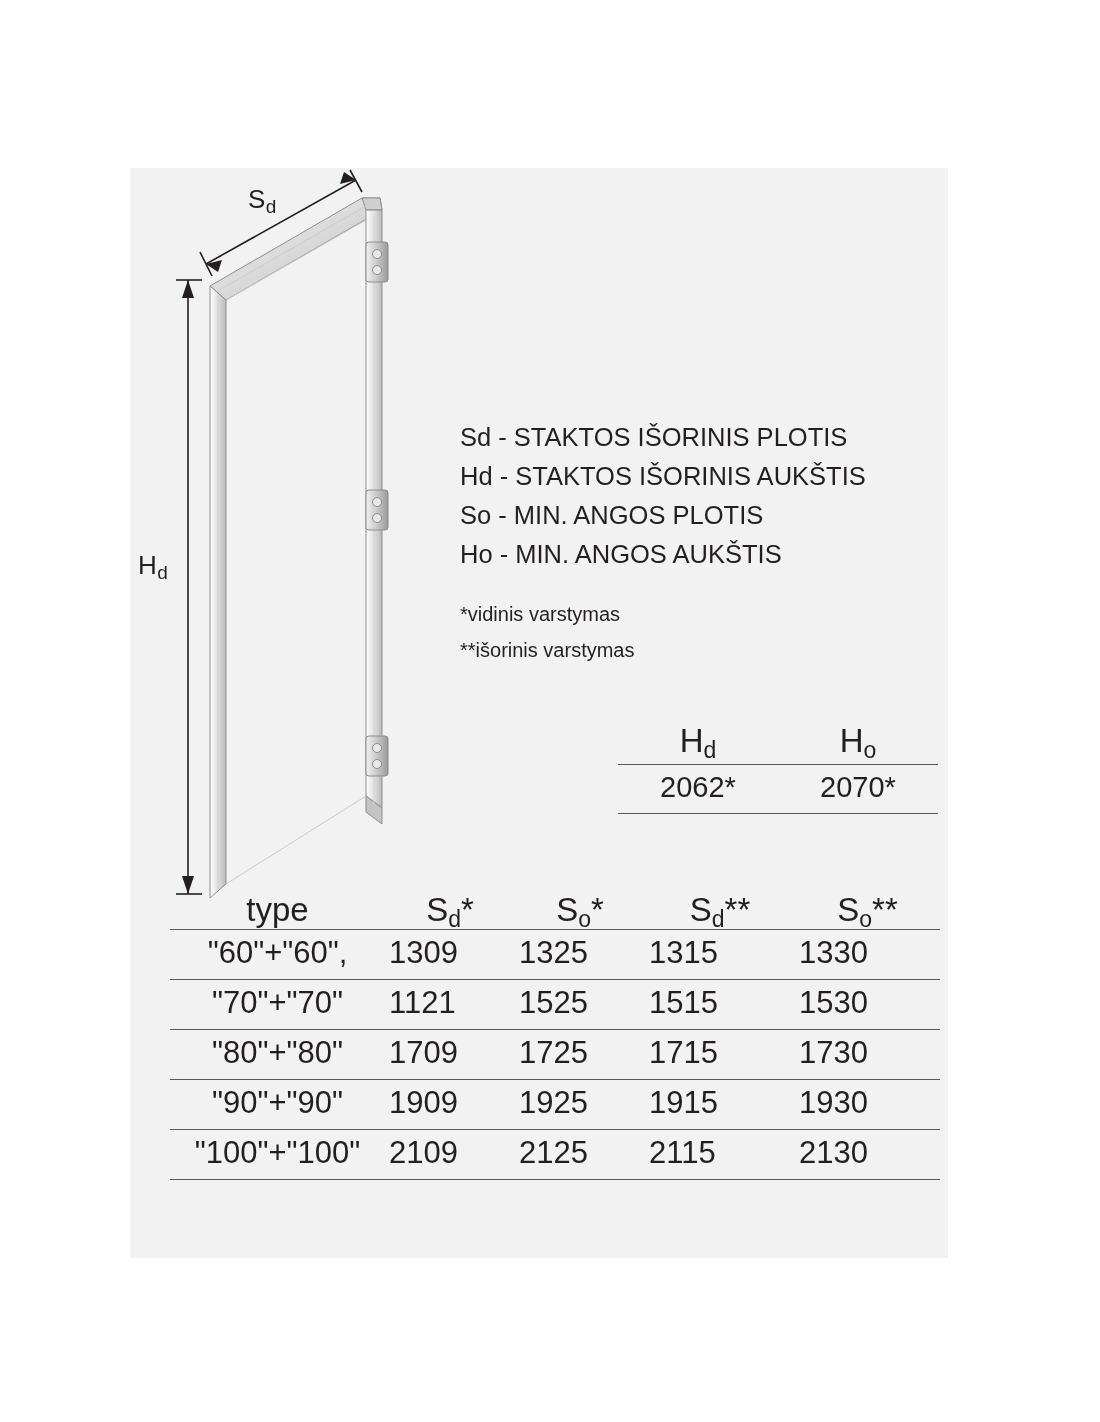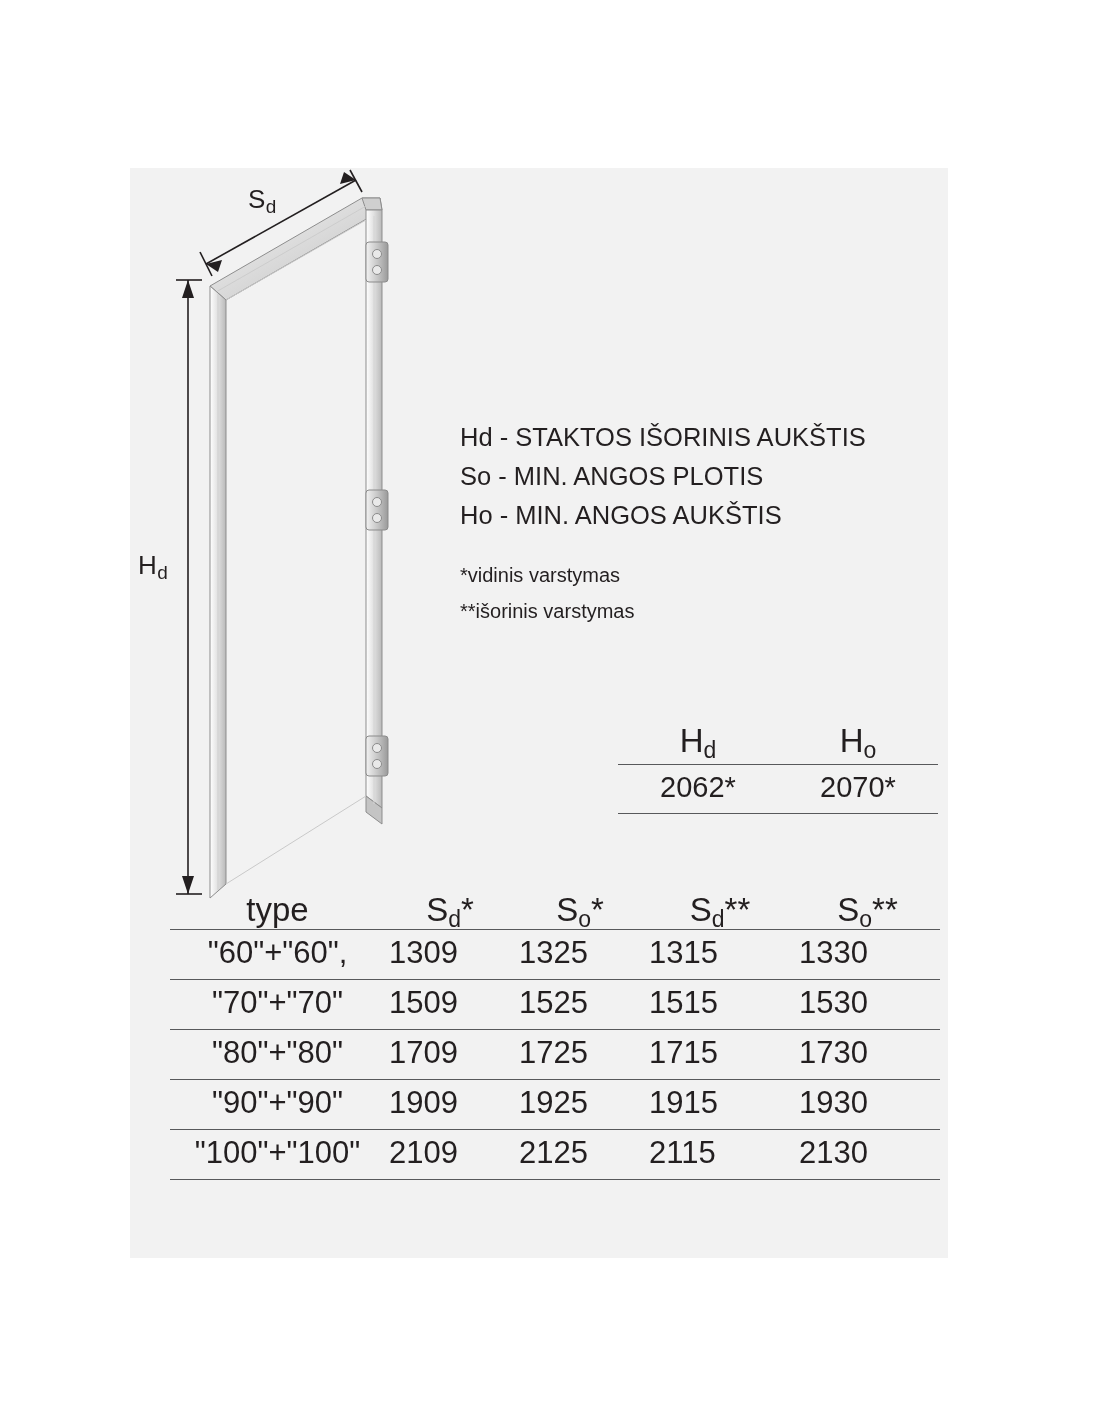--- a/index.html
+++ b/index.html
@@ -226,20 +226,21 @@
 
       <div class="dim-label" id="label-sd">
         <span>S</span><sub>d</sub>
       </div>
       <div class="dim-label" id="label-hd">
         <span>H</span><sub>d</sub>
       </div>
     </div>
 
     <div id="legend">
+      <div class="line">Sd - STAKTOS IŠORINIS PLOTIS</div>
       <div class="line">Hd - STAKTOS IŠORINIS AUKŠTIS</div>
       <div class="line">So - MIN. ANGOS PLOTIS</div>
       <div class="line">Ho - MIN. ANGOS AUKŠTIS</div>
       <div class="notes">
         <div class="note">*vidinis varstymas</div>
         <div class="note">**išorinis varstymas</div>
       </div>
     </div>
 
     <table id="h-table">
@@ -287,21 +288,21 @@
       <tbody>
         <tr>
           <td class="type-cell">"60"+"60",</td>
           <td>1309</td>
           <td>1325</td>
           <td>1315</td>
           <td>1330</td>
         </tr>
         <tr>
           <td class="type-cell">"70"+"70"</td>
-          <td>1509</td>
+          <td>1121</td>
           <td>1525</td>
           <td>1515</td>
           <td>1530</td>
         </tr>
         <tr>
           <td class="type-cell">"80"+"80"</td>
           <td>1709</td>
           <td>1725</td>
           <td>1715</td>
           <td>1730</td>

